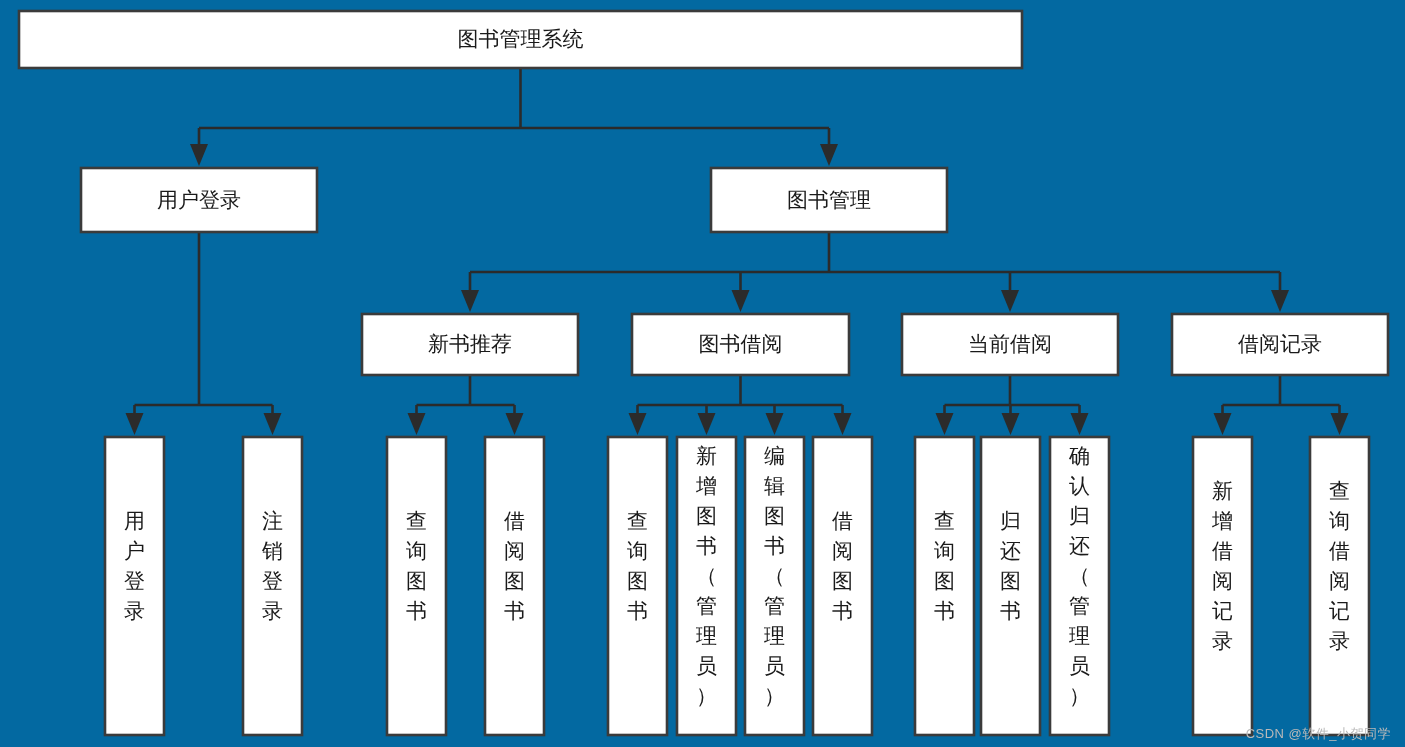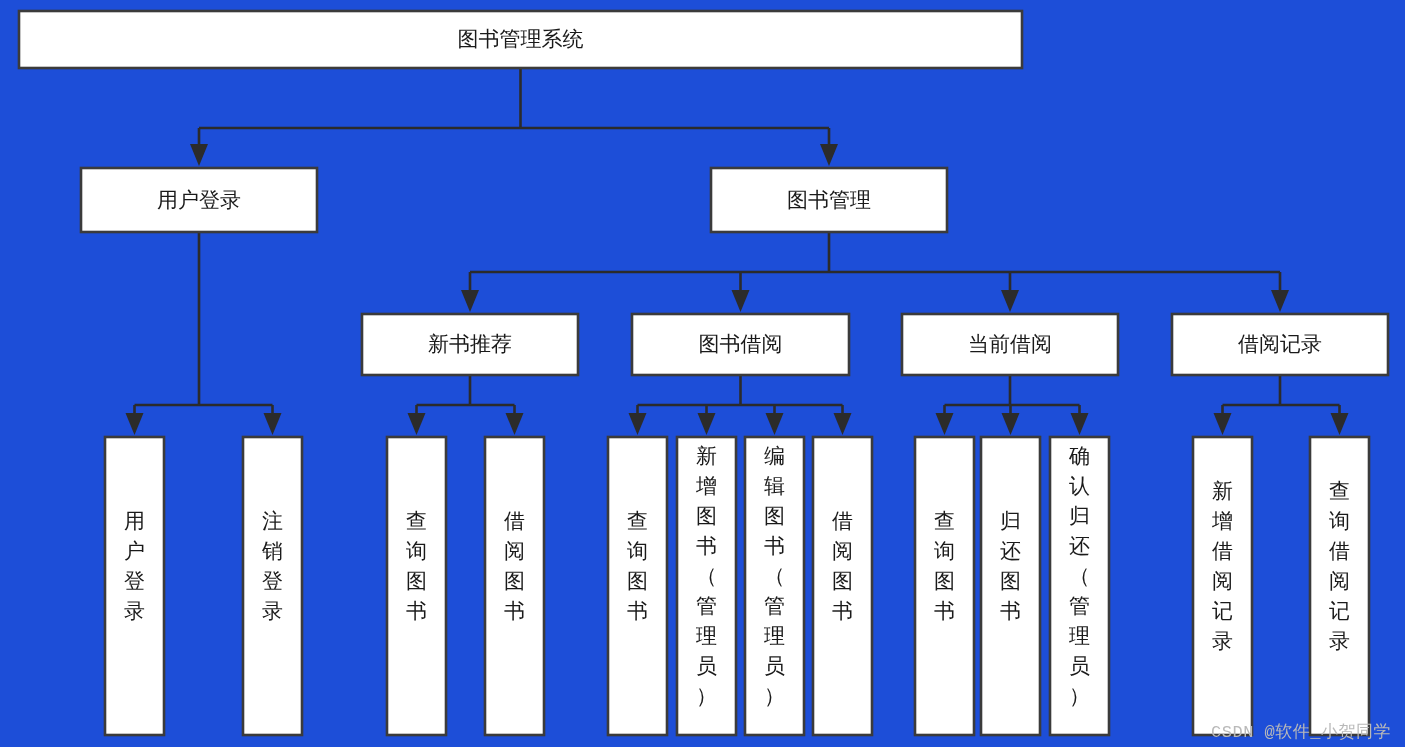--- a/index.html
+++ b/index.html
@@ -7,21 +7,21 @@
     padding: 0;
     background: #ffffff;
   }
   body {
     font-family: "Liberation Sans", "DejaVu Sans", sans-serif;
   }
   #canvas {
     position: relative;
     width: 1405px;
     height: 747px;
-    background: #1d4ed8;
+    background: #0369a1;
     overflow: hidden;
   }
   #diagram-svg {
     position: absolute;
     left: 0;
     top: 0;
     width: 1405px;
     height: 747px;
   }
   .node-box {
@@ -49,22 +49,22 @@
   .node-label-v {
     font-family: "Liberation Sans", "DejaVu Sans", sans-serif;
     font-size: 21px;
     fill: #1a1a1a;
     text-anchor: middle;
   }
   .watermark {
     position: absolute;
     right: 14px;
     bottom: 4px;
-    font-family: Liberation Mono, monospace;
-    font-size: 17px;
+    font-family: Liberation Sans, sans-serif;
+    font-size: 13px;
     color: #b9b9b9;
     letter-spacing: 0.5px;
     white-space: nowrap;
     user-select: none;
   }
 </style>
 </head>
 <body>
 
 <div id="canvas">

